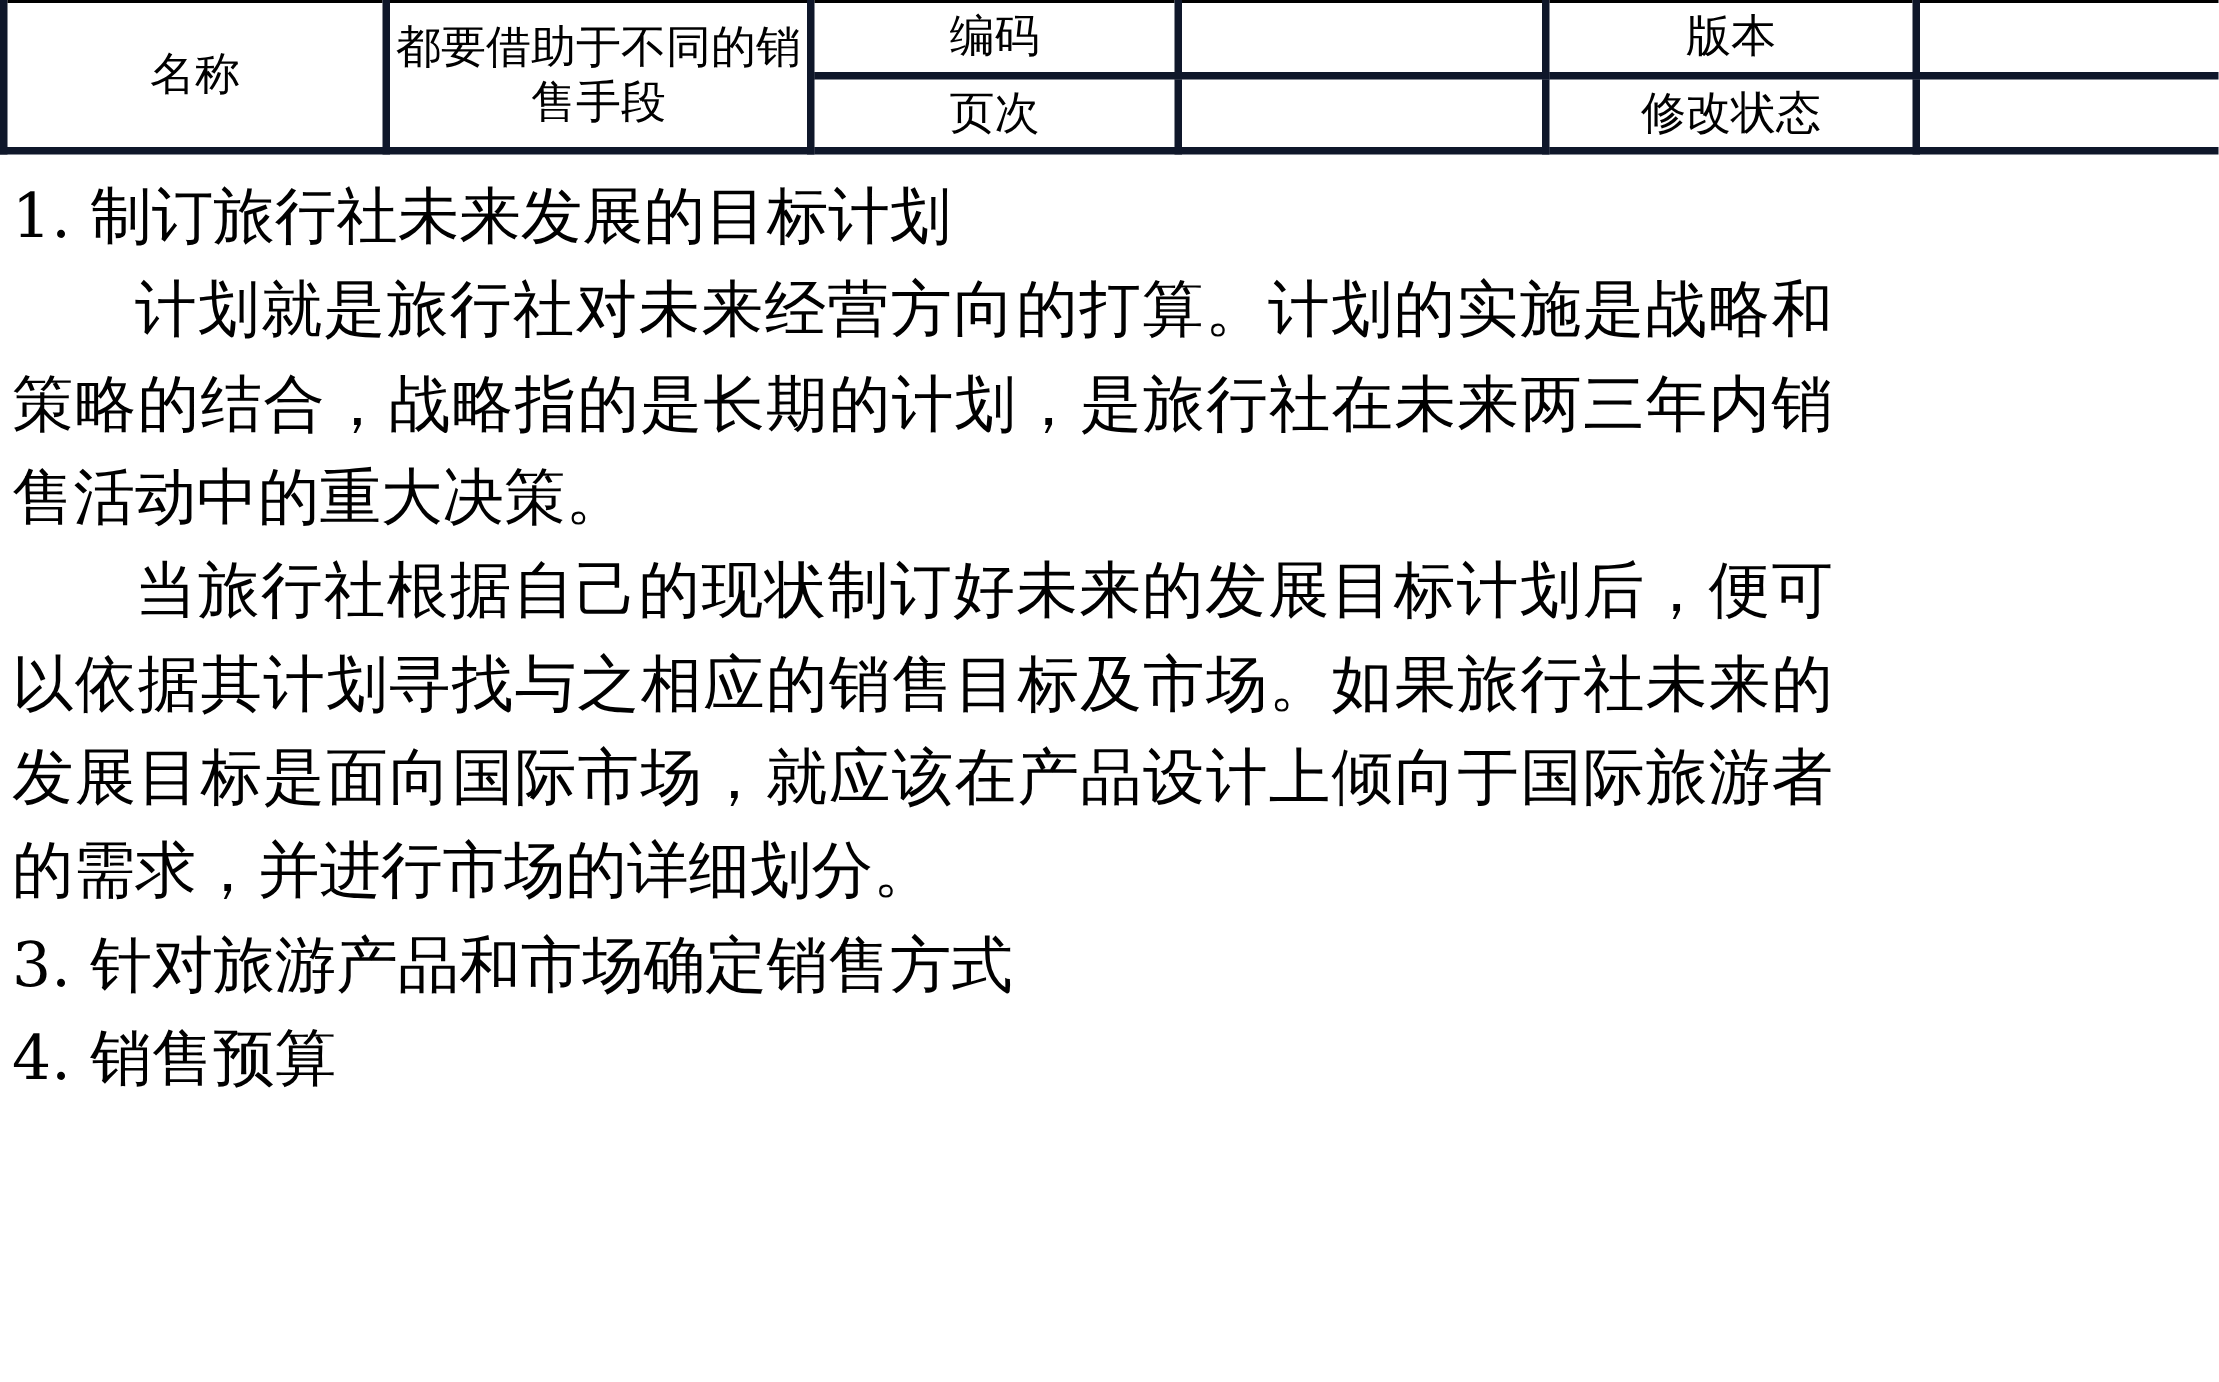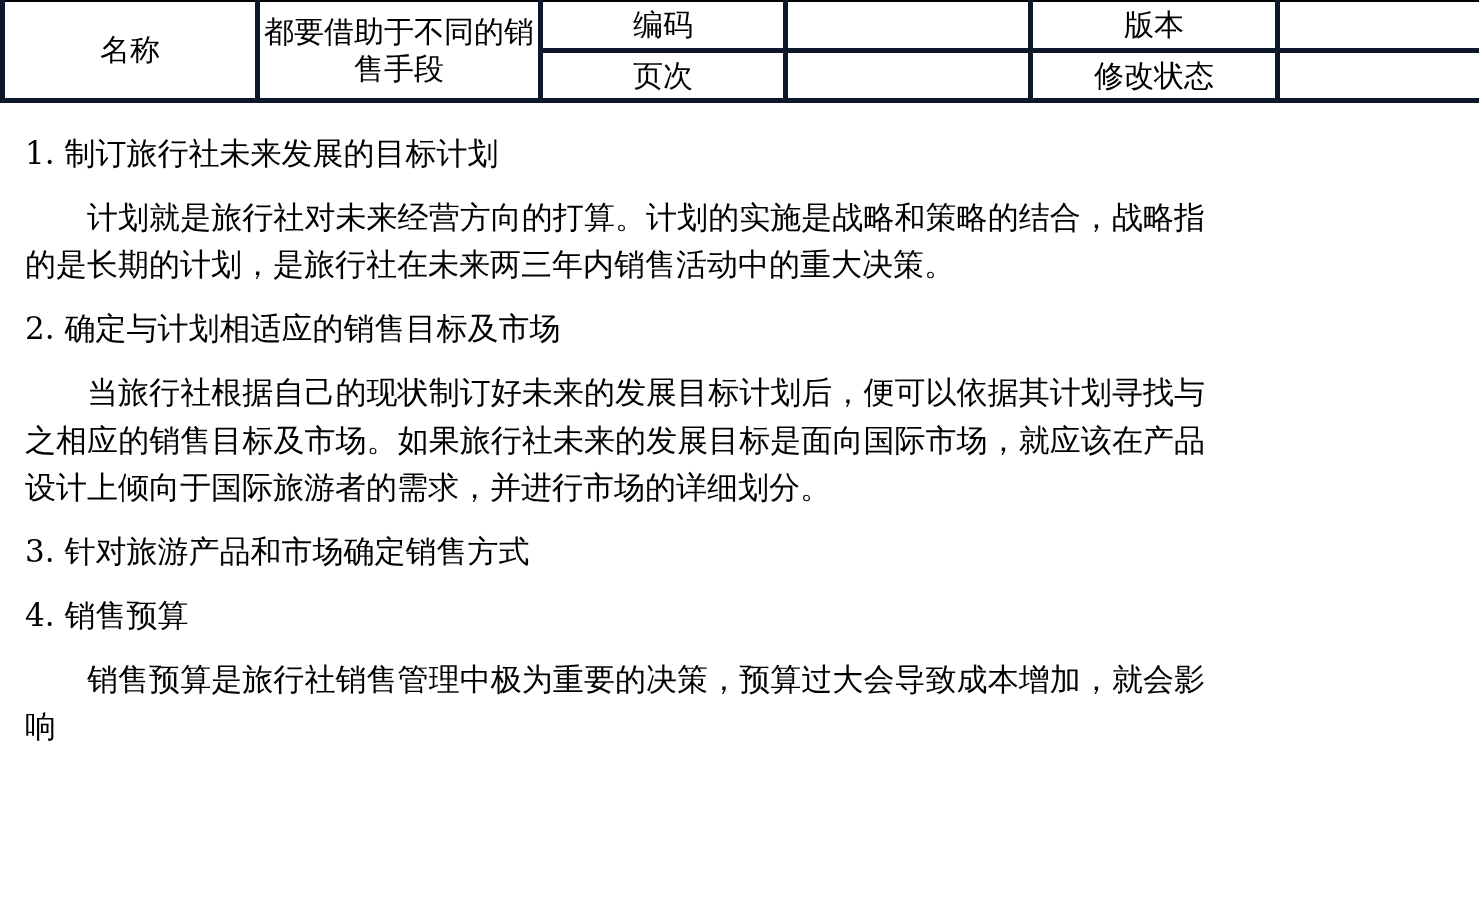--- a/index.html
+++ b/index.html
@@ -63,23 +63,23 @@
   
   .header-table tr:first-child td { border-top: 2px solid #000; }
 
   
   .body-wrap {
     position: relative;
     padding: 10px 8px 0 8px;
     box-sizing: border-box;
   }
   .para {
-    font-size: 31px;
+    font-size: 41px;
     line-height: 1.52;
-    margin: 17px;
+    margin: 0;
     text-align: justify;
     text-justify: inter-ideograph;
     letter-spacing: 0px;
   }
   .para.heading {
     text-indent: 0;
   }
   .para.indent {
     text-indent: 2em;
   }
@@ -104,20 +104,18 @@
       <td class="cell-val-a"></td>
       <td class="cell-label-b">修改状态</td>
       <td class="cell-val-b"></td>
     </tr>
   </tbody>
     </table>
 
   <div class="body-wrap">
     <p class="para heading">1. 制订旅行社未来发展的目标计划</p>
     <p class="para indent">计划就是旅行社对未来经营方向的打算。计划的实施是战略和策略的结合，战略指的是长期的计划，是旅行社在未来两三年内销售活动中的重大决策。</p>
-    <p class="para heading">2. 确定与计划相适应的销售目标及市场</p>
     <p class="para indent">当旅行社根据自己的现状制订好未来的发展目标计划后，便可以依据其计划寻找与之相应的销售目标及市场。如果旅行社未来的发展目标是面向国际市场，就应该在产品设计上倾向于国际旅游者的需求，并进行市场的详细划分。</p>
     <p class="para heading">3. 针对旅游产品和市场确定销售方式</p>
     <p class="para heading">4. 销售预算</p>
-    <p class="para indent">销售预算是旅行社销售管理中极为重要的决策，预算过大会导致成本增加，就会影响</p>
   </div>
 
 </div>
 
 </body></html>

